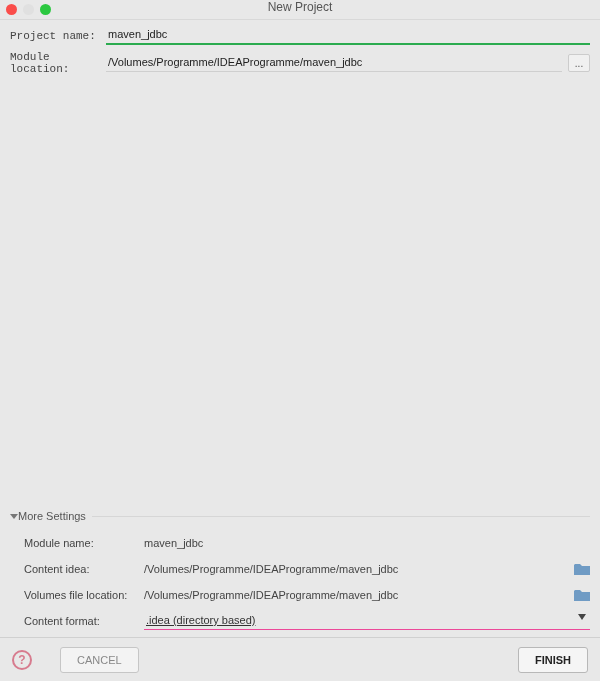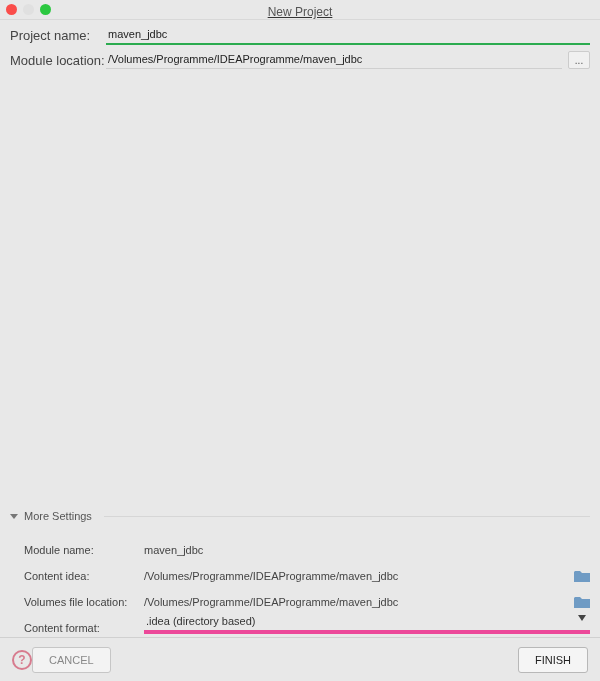--- a/index.html
+++ b/index.html
@@ -14,23 +14,22 @@
     overflow: hidden;
     box-sizing: border-box;
   }
   *, *::before, *::after { box-sizing: inherit; }
 
   
   .titlebar {
     height: 20px;
     position: relative;
     display: flex;
-    align-items: flex-end;
+    align-items: flex-start;
     border-bottom: 1px solid #d8d8d8;
-    text-decoration: underline;
   }
   .traffic {
     position: absolute;
     left: 6px;
     top: 4px;
     display: flex;
     gap: 6px;
   }
   .dot {
     width: 11px; height: 11px;
@@ -51,21 +50,22 @@
     padding: 6px 10px 0 10px;
   }
   .row {
     display: flex;
     align-items: center;
     margin-bottom: 6px;
   }
   .row .label {
     width: 96px;
     color: #444;
-    font-size: 13px;
+    font-size: 11px;
+    font-family: Liberation Mono, monospace;
   }
   .row .field {
     flex: 1;
     position: relative;
   }
   .textline {
     width: 100%;
     border: none;
     background: transparent;
     font-size: 11px;
@@ -94,21 +94,21 @@
   
   .more-settings {
     position: absolute;
     left: 10px;
     right: 10px;
     top: 510px;
   }
   .ms-header {
     display: flex;
     align-items: center;
-    gap: 6px;
+    gap: 0;
     color: #555;
     font-size: 11px;
     cursor: pointer;
   }
   .ms-header .chev {
     width: 0; height: 0;
     border-left: 4px solid transparent;
     border-right: 4px solid transparent;
     border-top: 5px solid #777;
   }
@@ -116,43 +116,44 @@
     flex: 1;
     height: 1px;
     background: #d6d6d6;
     margin-left: 6px;
   }
   .ms-body {
     padding: 8px 0 0 14px;
   }
   .ms-row {
     display: flex;
-    align-items: flex-end;
+    align-items: center;
     height: 26px;
   }
   .ms-row .label {
     width: 120px;
     color: #444;
     font-size: 11px;
   }
   .ms-row .val {
     flex: 1;
     color: #444;
     font-size: 11px;
   }
   .folder-icon {
     width: 16px; height: 12px;
     margin-left: 8px;
   }
   .dropdown {
-    border-bottom: 4px solid #ec4899;
+    border-bottom: 1px solid #ec4899;
     padding: 2px 0 3px 2px;
     position: relative;
     flex: 1;
     cursor: pointer;
+    text-decoration: underline;
   }
   .dropdown .caret {
     position: absolute;
     right: 4px;
     top: 2px;
     width: 0; height: 0;
     border-left: 4px solid transparent;
     border-right: 4px solid transparent;
     border-top: 6px solid #444;
   }
@@ -180,27 +181,27 @@
   .btn {
     height: 26px;
     padding: 0 16px;
     border: 1px solid #c6c6c6;
     border-radius: 3px;
     background: #f3f3f3;
     color: #888;
     font-size: 11px;
     display:flex;align-items:center;justify-content:center;
     cursor: pointer;
-    margin-left: 0;
+    margin-left: 28px;
   }
   .btn.primary {
     background: #f5f5f5;
     border-color: #b8b8b8;
     color: #222;
-    font-weight: normal;
+    font-weight: bold;
   }
   .spacer { flex: 1; }
 </style>
 </head>
 <body>
 
 <div class="titlebar">
   <div class="traffic">
     <div class="dot red"></div>
     <div class="dot yellow"></div>

